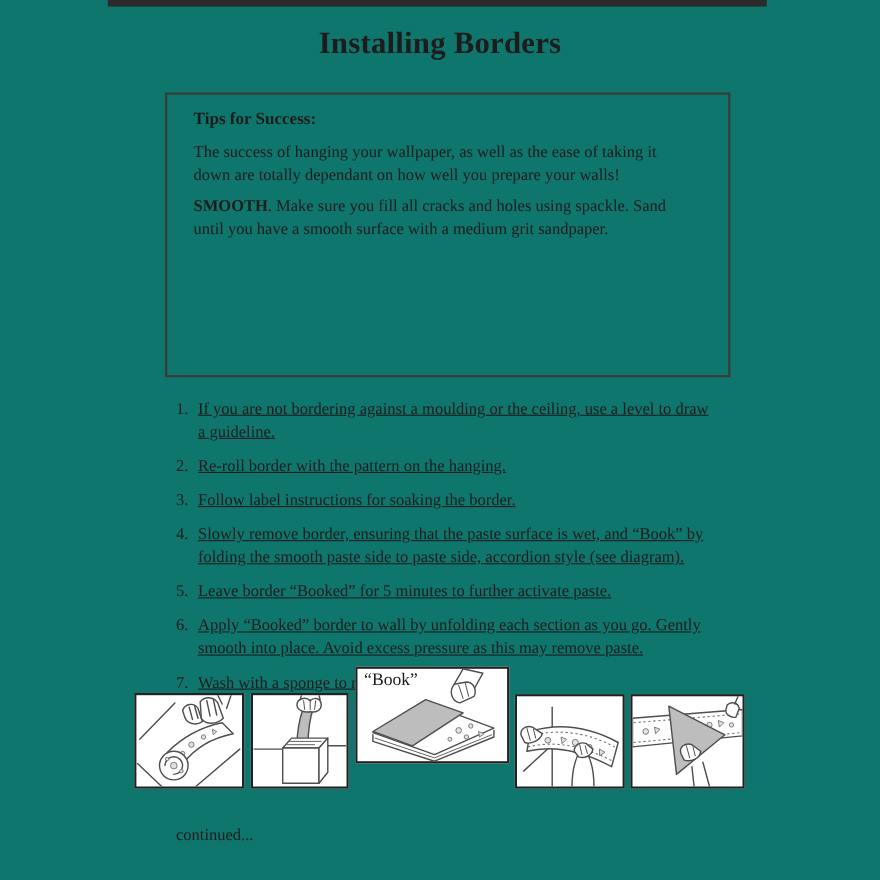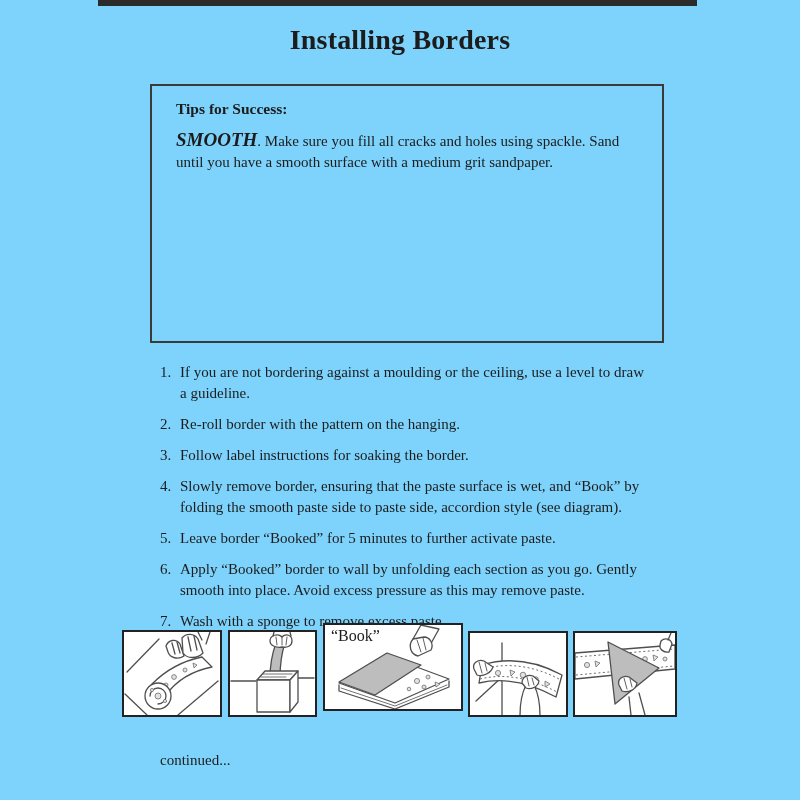--- a/index.html
+++ b/index.html
@@ -1,38 +1,38 @@
 <!DOCTYPE html>
 <html><head>
 <meta charset="utf-8">
 <style>
   html,body{margin:0;padding:0;background:#ffffff;}
   .page{
-    position:relative;width:800px;height:800px;background:#7dd3fc;overflow:hidden;
+    position:relative;width:800px;height:800px;background:#0f766e;overflow:hidden;
     font-family:"Liberation Serif", serif;color:#1c1c1c;
   }
   .top-bar{position:absolute;left:98px;top:0;width:599px;height:6px;background:#2b2b2b;}
   .title{
     position:absolute;left:0;top:24px;width:800px;margin:0;text-align:center;
     font-size:28px;font-weight:bold;letter-spacing:.2px;
   }
   .tips-box{
     position:absolute;left:150px;top:84px;width:514px;height:259px;
     border:2px solid #3a3a3a;box-sizing:border-box;padding:12px 22px 0 24px;
   }
   .tips-heading{margin:0 0 10px 0;font-weight:bold;font-size:15.5px;line-height:21px;}
   .tips-para{margin:0 0 7px 0;font-size:15px;line-height:21px;max-width:454px;}
-  .tips-para b{font-size:19px;font-style:italic;}
+  .tips-para b{font-size:15px;}
   .steps{
     position:absolute;left:160px;top:362px;width:492px;margin:0;padding:0;list-style:none;
     font-size:15px;line-height:21px;
   }
   .step{display:flex;margin-bottom:10px;}
   .step .num{flex:0 0 20px;}
-  .step .txt{flex:1;}
+  .step .txt{flex:1;text-decoration:underline;}
   .panel{
     position:absolute;border:2px solid #222;background:#fff;box-sizing:border-box;
   }
   .panel svg{display:block;width:100%;height:100%;}
   .book-label{
     position:absolute;left:6px;top:2px;font-size:16px;line-height:18px;color:#1c1c1c;
     background:transparent;
   }
   .continued{position:absolute;left:160px;top:752px;margin:0;font-size:15px;text-align:right;}
   
@@ -46,20 +46,21 @@
 <body>
 
 <div class="page">
 
   <div class="top-bar"></div>
 
   <h1 class="title">Installing Borders</h1>
 
   <div class="tips-box">
     <p class="tips-heading">Tips for Success:</p>
+    <p class="tips-para">The success of hanging your wallpaper, as well as the ease of taking it down are totally dependant on how well you prepare your walls!</p>
     <p class="tips-para"><b>SMOOTH</b><span>. Make sure you fill all cracks and holes using spackle. Sand until you have a smooth surface with a medium grit sandpaper.</span></p>
   </div>
 
   <ol class="steps">
     <li class="step">
         <span class="num">1.</span>
         <span class="txt">If you are not bordering against a moulding or the ceiling, use a level to draw a guideline.</span>
       </li>
     <li class="step">
         <span class="num">2.</span>
@@ -117,21 +118,21 @@
       <path class="artfill" d="M27 48 L35 39 L68 39 L60 48 Z"></path>
       <path class="artfill" d="M27 48 H60 V80 H27 Z"></path>
       <path class="artfill" d="M60 48 L68 39 V70 L60 80 Z"></path>
       <path class="art" d="M31 45 H56 M33 42 H62" style="stroke-width:.8"></path>
       <path class="artfill" d="M40 9 C40 3 48 1 52 5 C56 1 62 3 62 9 C62 14 57 16 52 15 C47 16 40 14 40 9 Z"></path>
       <path class="art" d="M46 5 L47 13 M52 4 L52 13 M57 5 L56 13" style="stroke-width:.9"></path>
       <path class="art" d="M44 0 L43 4 M60 0 L61 4"></path>
     </svg>
   </div>
 
-  <div class="panel" style="left:323px;top:623px;width:140px;height:88px;">
+  <div class="panel" style="left:323px;top:606px;width:140px;height:88px;">
     <div class="book-label">“Book”</div>
     <svg viewBox="0 0 136 84">
       <path class="art" d="M14 60 L14 66 L70 84 L124 62 L124 56"></path>
       <path class="art" d="M16 63 L70 81 L122 60" style="stroke-width:.8"></path>
       <path class="artfill" d="M14 58 L70 34 L124 54 L70 78 Z"></path>
       <circle class="pat" cx="92" cy="56" r="2.6"></circle>
       <circle class="pat" cx="103" cy="52" r="2"></circle>
       <circle class="pat" cx="99" cy="62" r="2"></circle>
       <path class="pat" d="M110 57 l5 2 l-4 3 z"></path>
       <circle class="pat" cx="84" cy="64" r="1.8"></circle>

